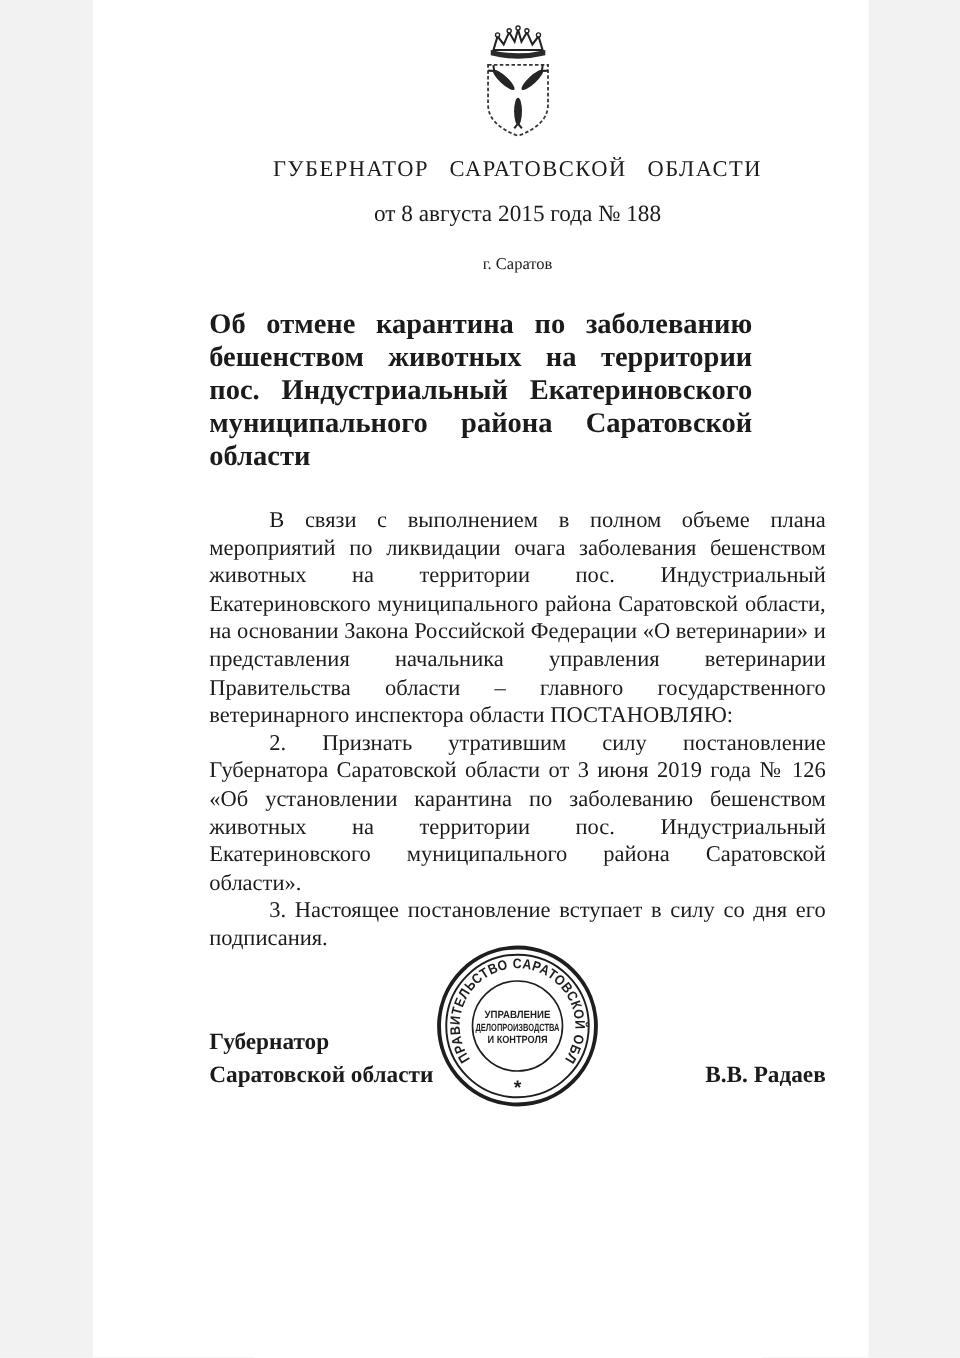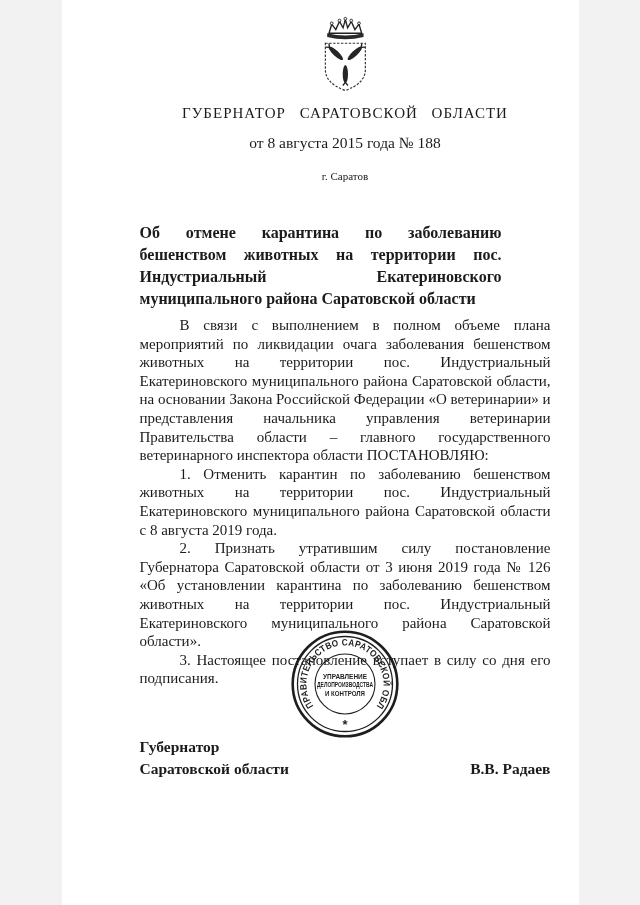--- a/index.html
+++ b/index.html
@@ -27,28 +27,28 @@
   .doc-type {
     margin-top: 9px;
     font-size: 17px;
     font-weight: bold;
     letter-spacing: 7.5px;
     white-space: nowrap;
   }
   .date-line { margin-top: 12px; font-size: 15.5px; }
   .city-line { margin-top: 18px; font-size: 11px; }
   .doc-title {
-    margin-top: 40px;
+    margin-top: 24px;
     width: 362px;
-    font-size: 16px;
+    font-size: 19px;
     font-weight: bold;
     line-height: 22px;
     text-align: justify;
   }
-  .body-text { margin-top: 6px; font-size: 15px; line-height: 18.6px; }
+  .body-text { margin-top: 22px; font-size: 15px; line-height: 18.6px; }
   .body-text p {
     margin: 0;
     text-align: justify;
     text-indent: 40px;
   }
   .signature-row {
     margin-top: 48px;
     display: flex;
     justify-content: space-between;
     align-items: flex-end;
@@ -98,21 +98,20 @@
 
     <div class="org-line">ГУБЕРНАТОР САРАТОВСКОЙ ОБЛАСТИ</div>
     <div class="date-line">от 8 августа 2015 года № 188</div>
     <div class="city-line">г. Саратов</div>
   </div>
 
   <div class="doc-title">Об отмене карантина по заболеванию бешенством животных на территории пос. Индустриальный Екатериновского муниципального района Саратовской области</div>
 
   <div class="body-text">
     <p>В связи с выполнением в полном объеме плана мероприятий по ликвидации очага заболевания бешенством животных на территории пос. Индустриальный Екатериновского муниципального района Саратовской области, на основании Закона Российской Федерации «О ветеринарии» и представления начальника управления ветеринарии Правительства области – главного государственного ветеринарного инспектора области ПОСТАНОВЛЯЮ:</p>
-    <p>1. Отменить карантин по заболеванию бешенством животных на территории пос. Индустриальный Екатериновского муниципального района Саратовской области с 8 августа 2019 года.</p>
     <p>2. Признать утратившим силу постановление Губернатора Саратовской области от 3 июня 2019 года № 126 «Об установлении карантина по заболеванию бешенством животных на территории пос. Индустриальный Екатериновского муниципального района Саратовской области».</p>
     <p>3. Настоящее постановление вступает в силу со дня его подписания.</p>
   </div>
 
   <div class="signature-row">
     <div>
       <div>Губернатор</div>
       <div>Саратовской области</div>
     </div>
     <div>В.В. Радаев</div>

